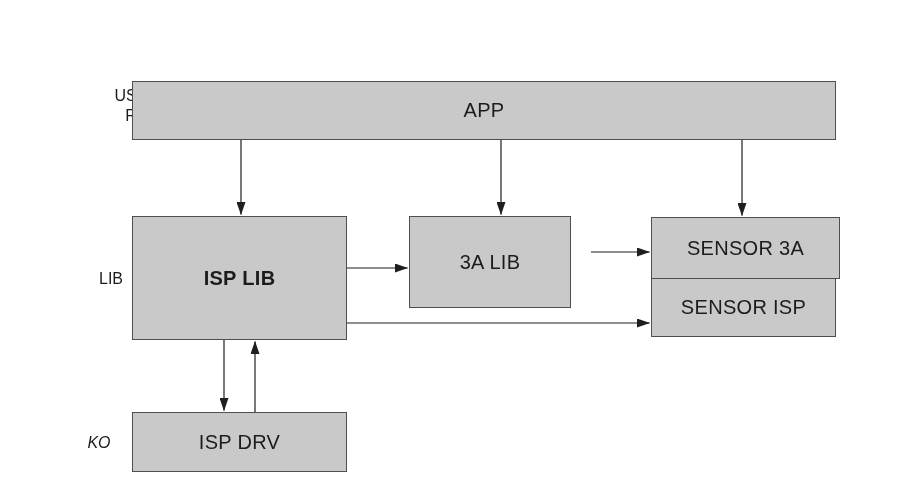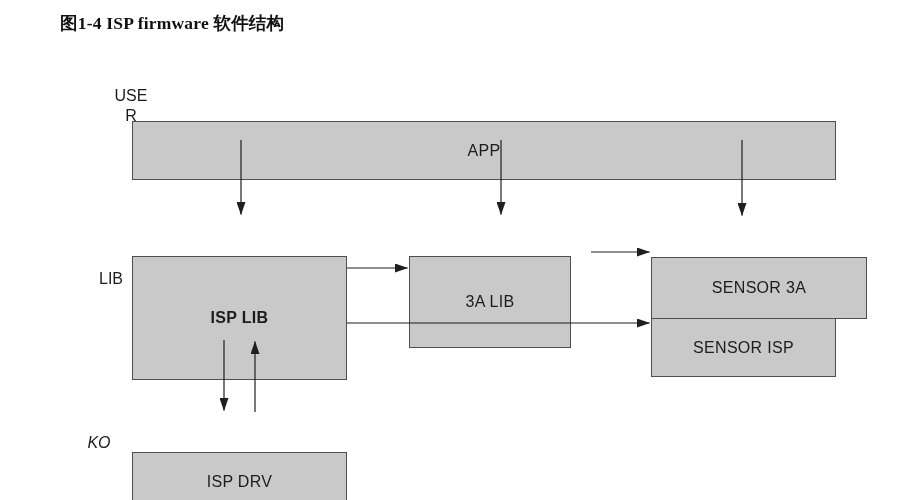--- a/index.html
+++ b/index.html
@@ -28,29 +28,28 @@
     white-space: nowrap;
   }
   .node {
     position: absolute;
     box-sizing: border-box;
     background: var(--box-fill, #c9c9c9);
     border: 1.5px solid var(--box-border, #4f4f4f);
     display: flex;
     align-items: center;
     justify-content: center;
-    font-size: 16px;
+    font-size: 20px;
     color: var(--text, #1c1c1c);
     letter-spacing: 0.3px;
-    margin-top: 40px;
   }
   .node-app        { left: 132px; top: 81px;  width: 704px; height: 59px; }
   .node-isp-lib    { left: 132px; top: 216px; width: 215px; height: 124px; font-weight: bold; }
   .node-3a-lib     { left: 409px; top: 216px; width: 162px; height: 92px; }
-  .node-sensor-3a  { left: 651px; top: 217px; width: 216px; height: 62px; }
+  .node-sensor-3a  { left: 651px; top: 217px; width: 189px; height: 62px; }
   .node-sensor-isp { left: 651px; top: 279px; width: 185px; height: 58px; border-top: none; }
   .node-isp-drv    { left: 132px; top: 412px; width: 215px; height: 60px; }
   .layer-label {
     position: absolute;
     font-size: 16px;
     line-height: 20px;
     text-align: center;
     color: var(--text, #1c1c1c);
   }
   .layer-user { left: 86px; top: 86px;  width: 42px; word-break: break-all; margin-left: 24px; }
@@ -69,21 +68,20 @@
   }
   svg.arrows .ah {
     fill: var(--arrow, #1f1f1f);
   }
 </style>
 </head>
 <body>
 
 <div class="page">
 
-  <div class="figure-title">图1-4  ISP firmware  软件结构</div>
 
   <div class="layer-label layer-user">USER</div>
   <div class="layer-label layer-lib">LIB</div>
   <div class="layer-label layer-ko">KO</div>
 
   <div class="node node-app">APP</div>
   <div class="node node-isp-lib">ISP LIB</div>
   <div class="node node-3a-lib">3A LIB</div>
   <div class="node node-sensor-3a">SENSOR 3A</div>
   <div class="node node-sensor-isp">SENSOR ISP</div>

